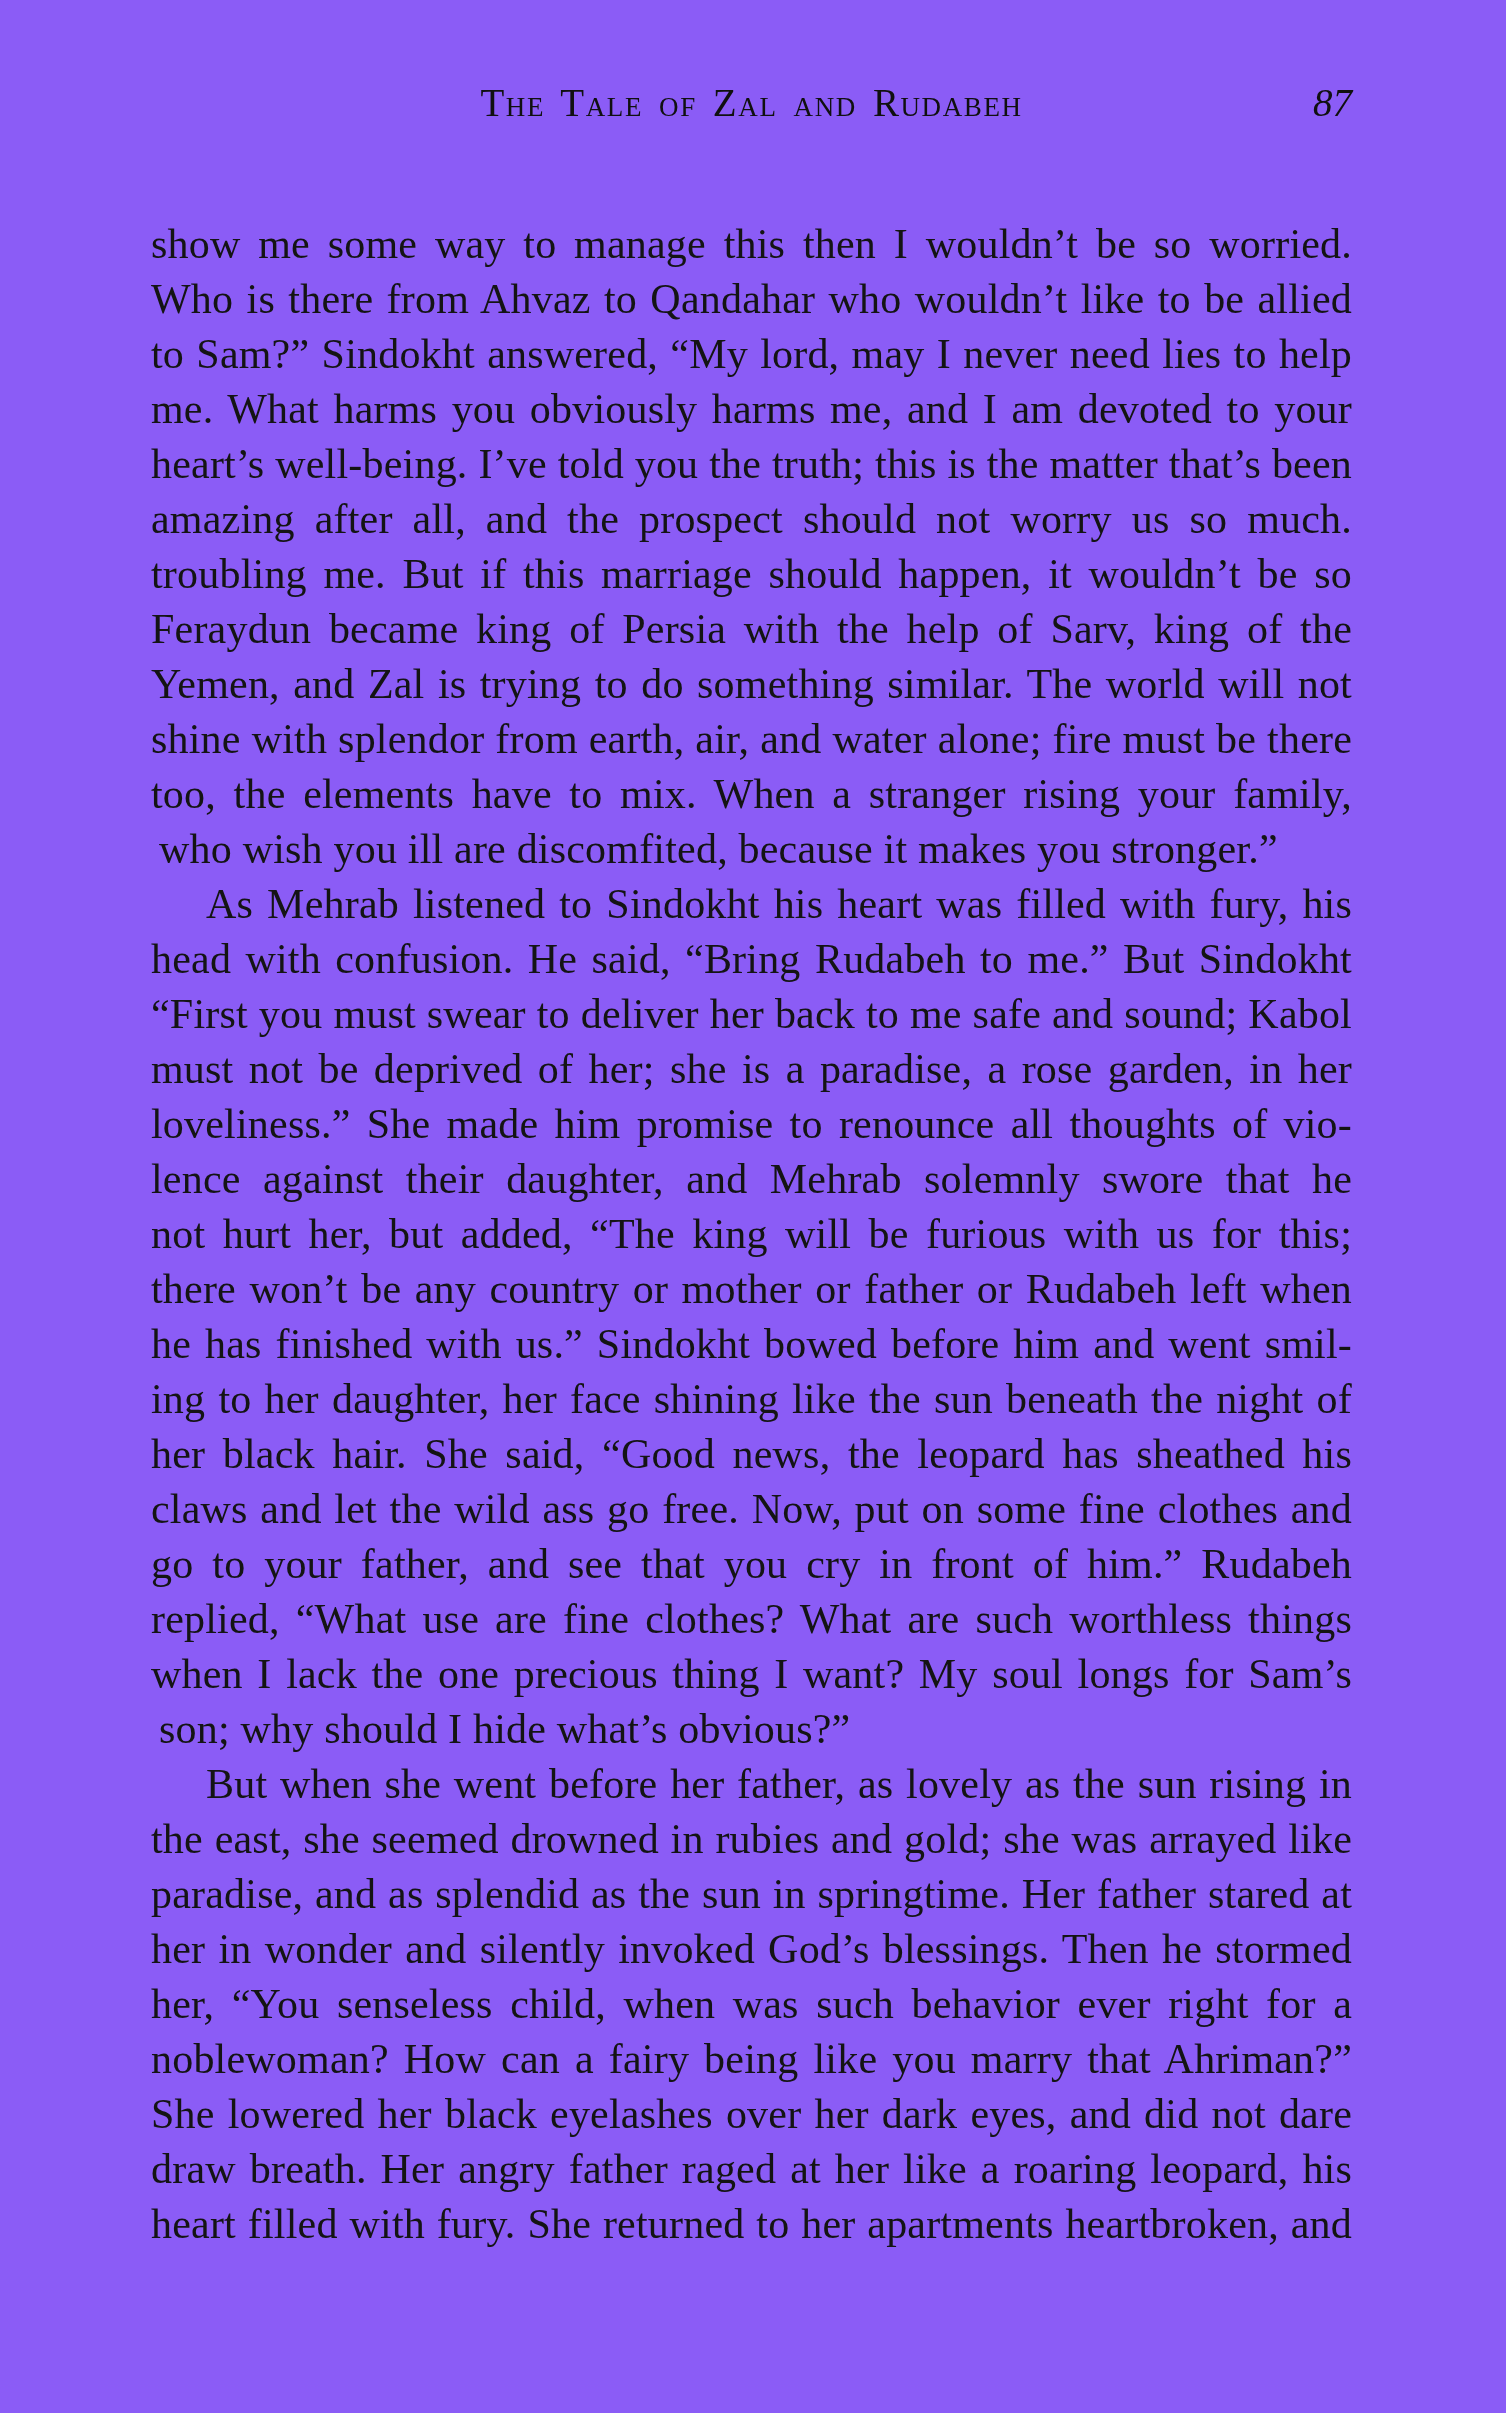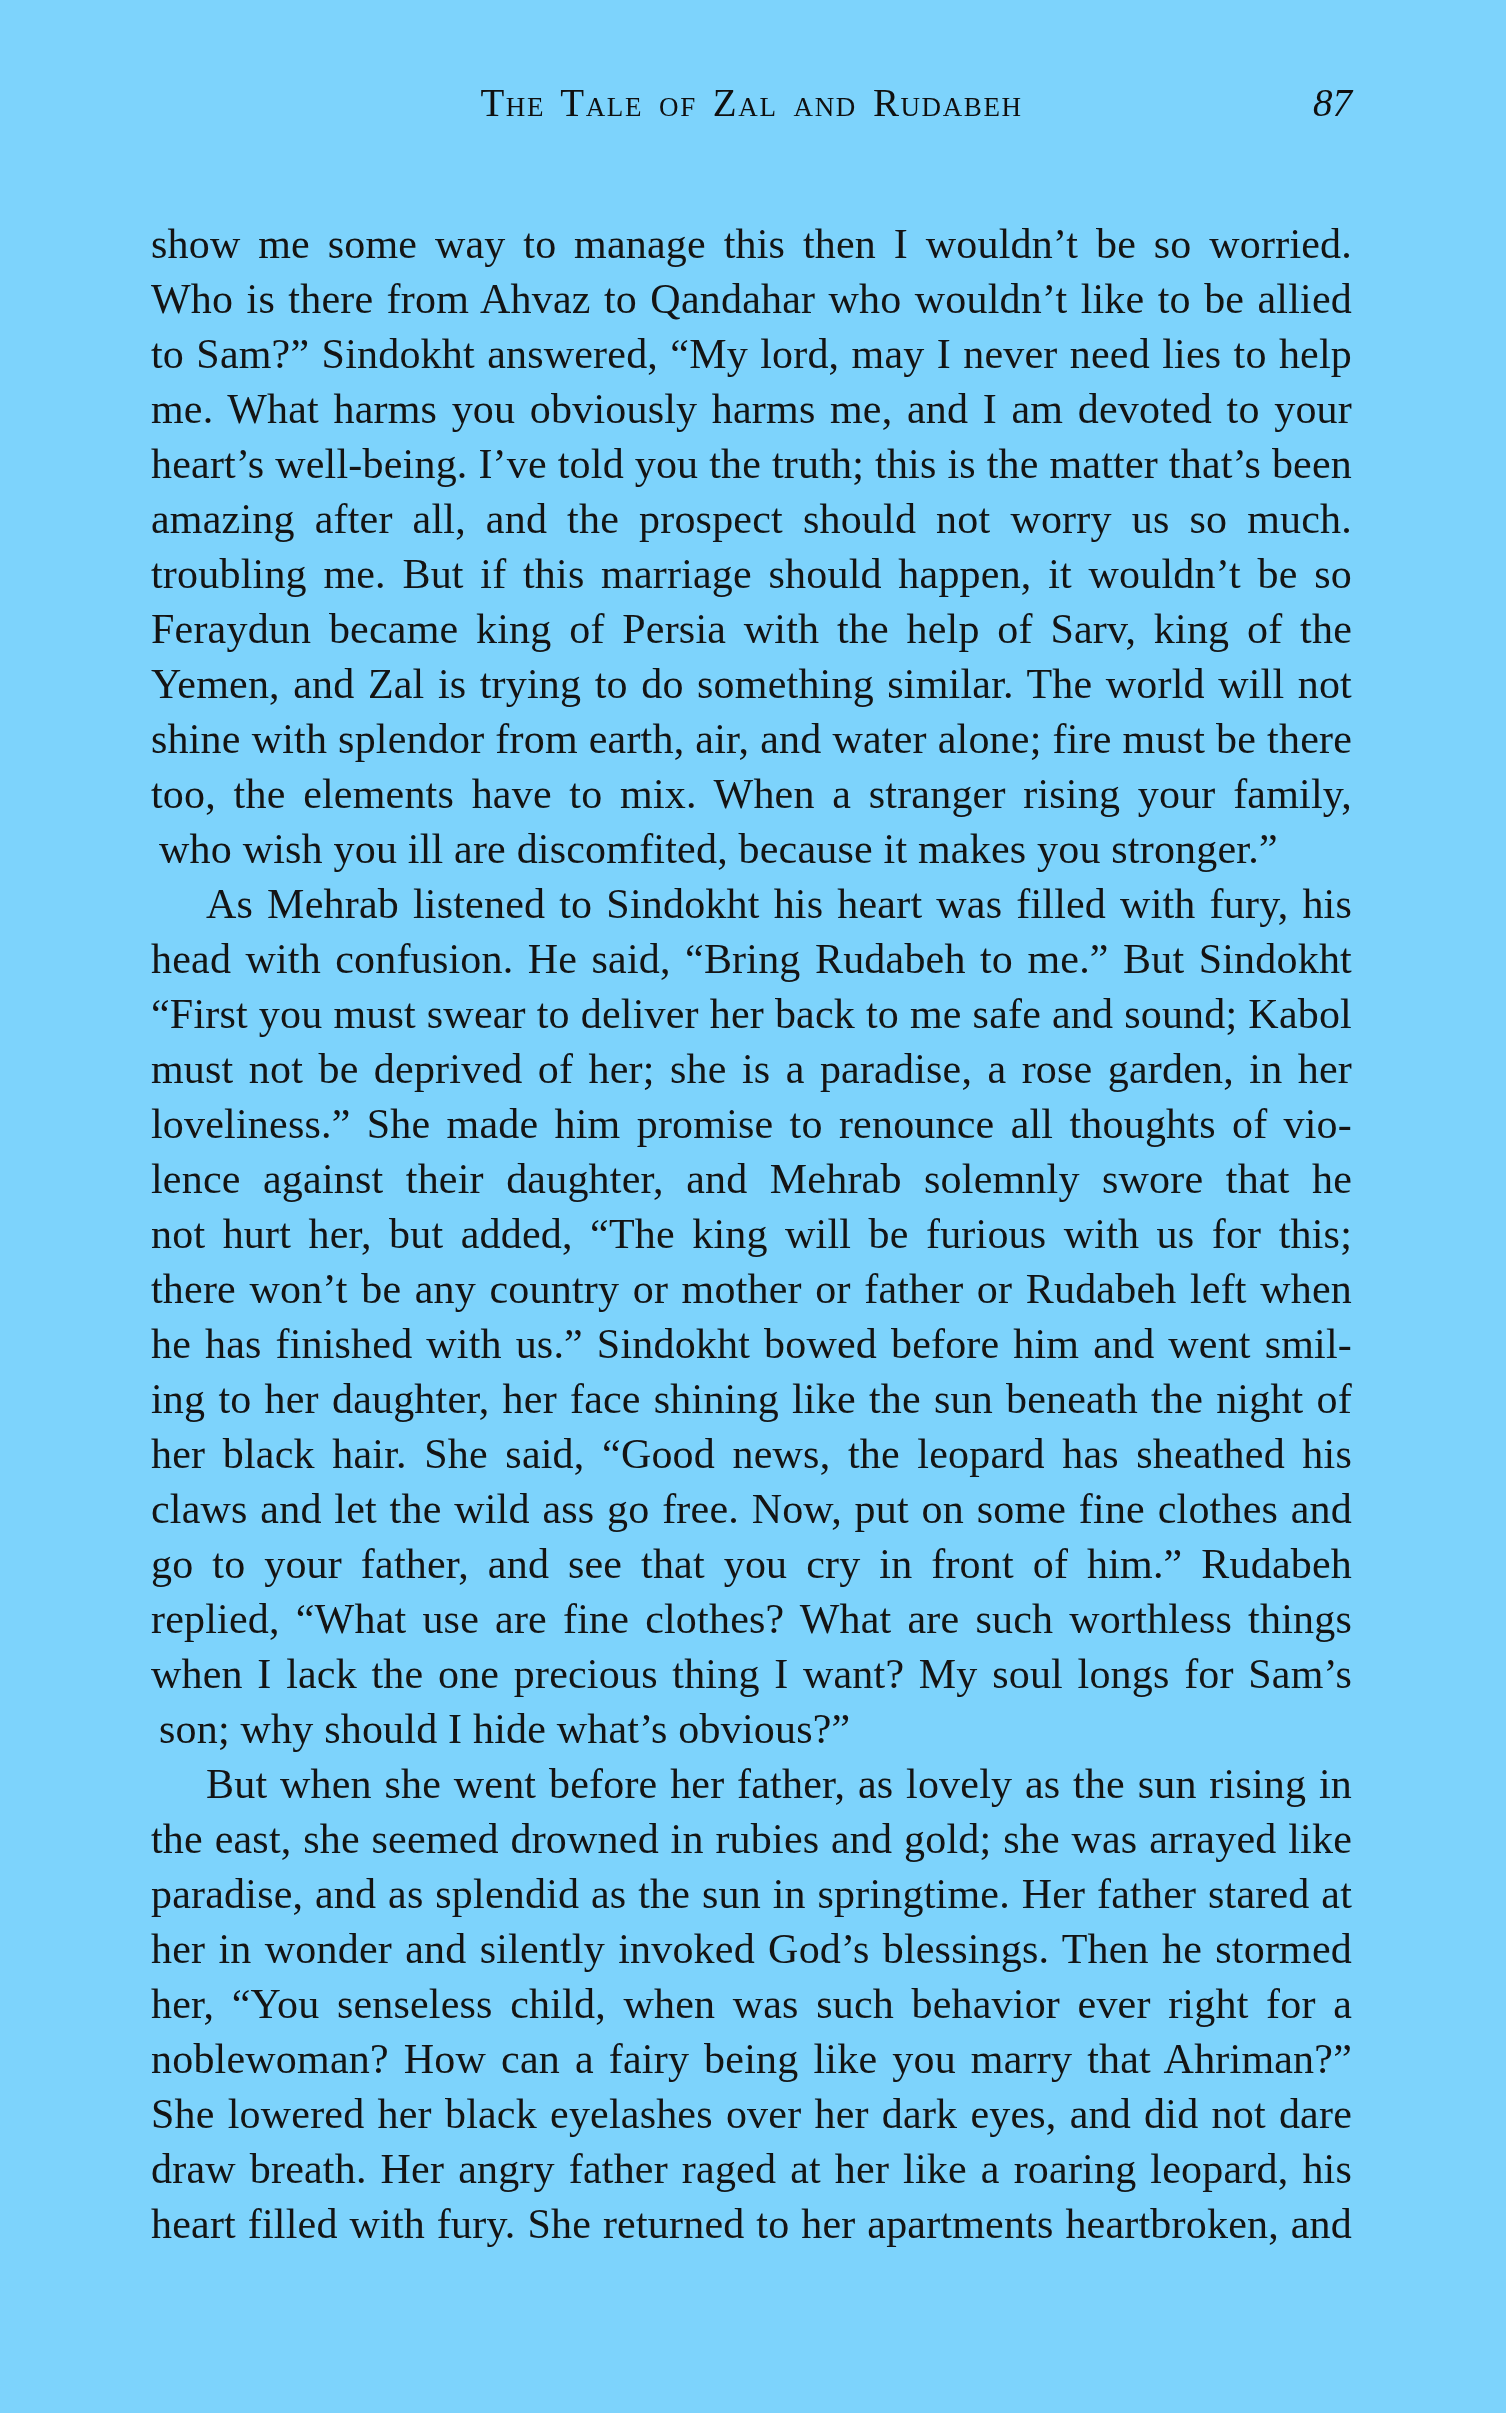--- a/index.html
+++ b/index.html
@@ -1,20 +1,20 @@
 <!DOCTYPE html>
 <html style="font-size:12.5px"><head>
 <meta charset="utf-8">
 <style>
   html, body { margin: 0; padding: 0; background: #e8e8e8; }
   .page {
     position: relative;
     width: 1506px;
     height: 2413px;
-    background: #7dd3fc;
+    background: #8b5cf6;
     color: #141414;
     font-family: "Liberation Serif", "DejaVu Serif", serif;
     overflow: hidden;
   }
   .running-head {
     position: absolute;
     left: 151px;
     top: 80px;
     width: 1201px;
     height: 45px;

